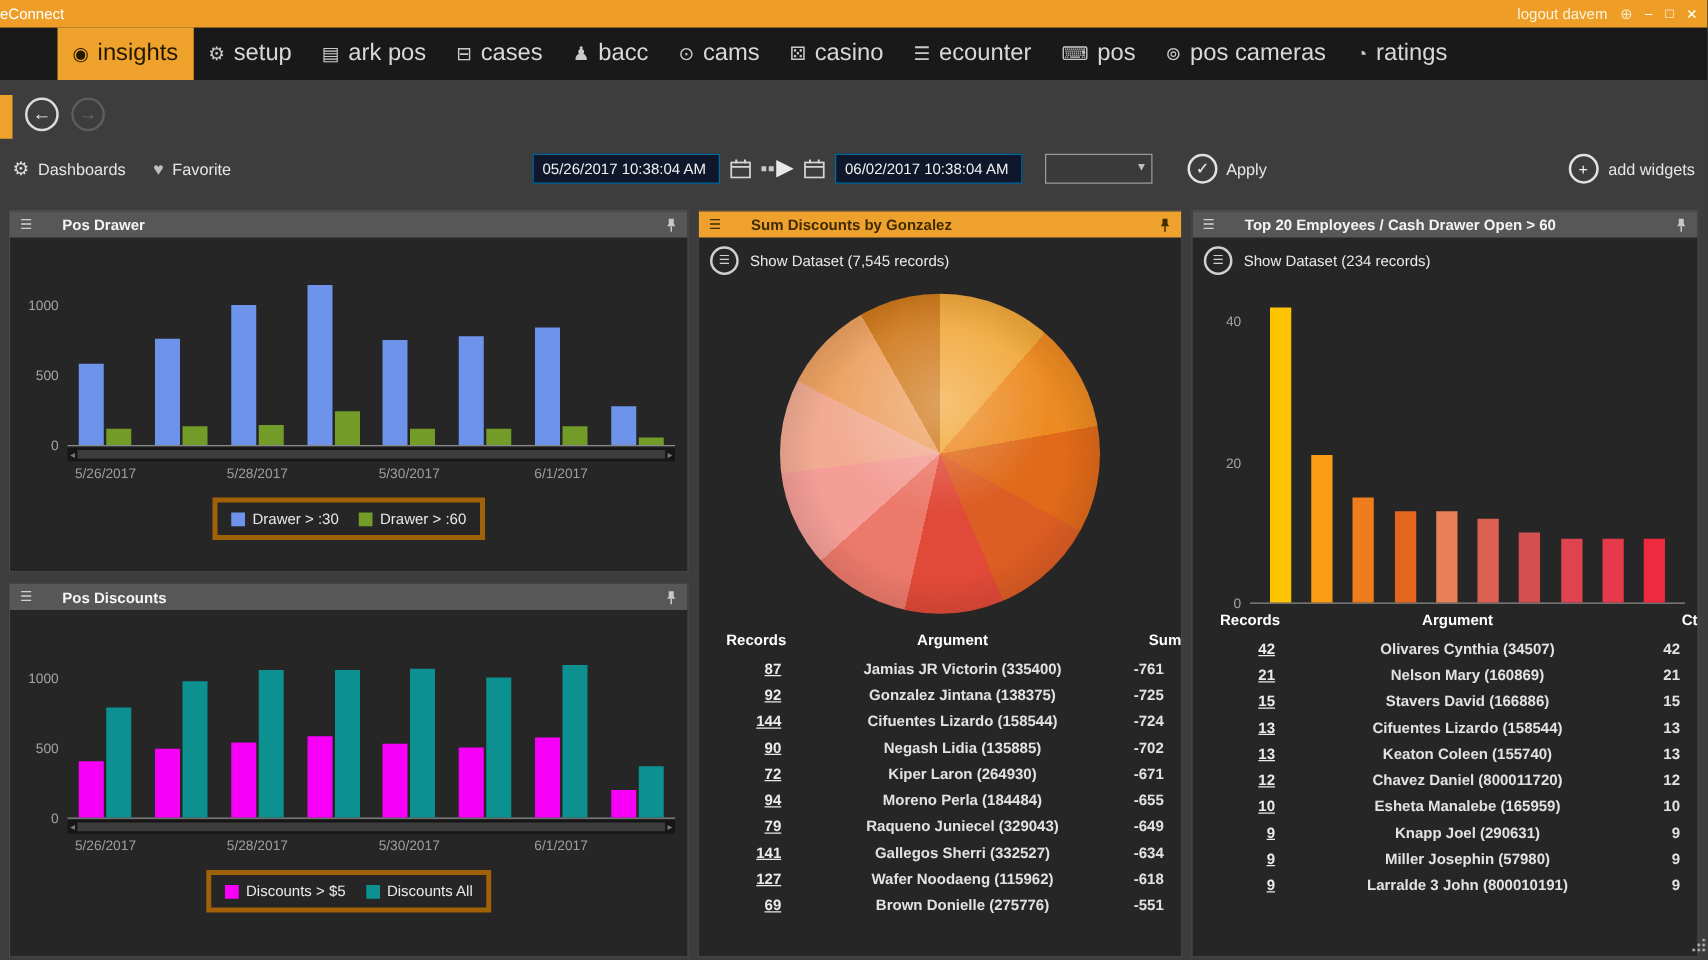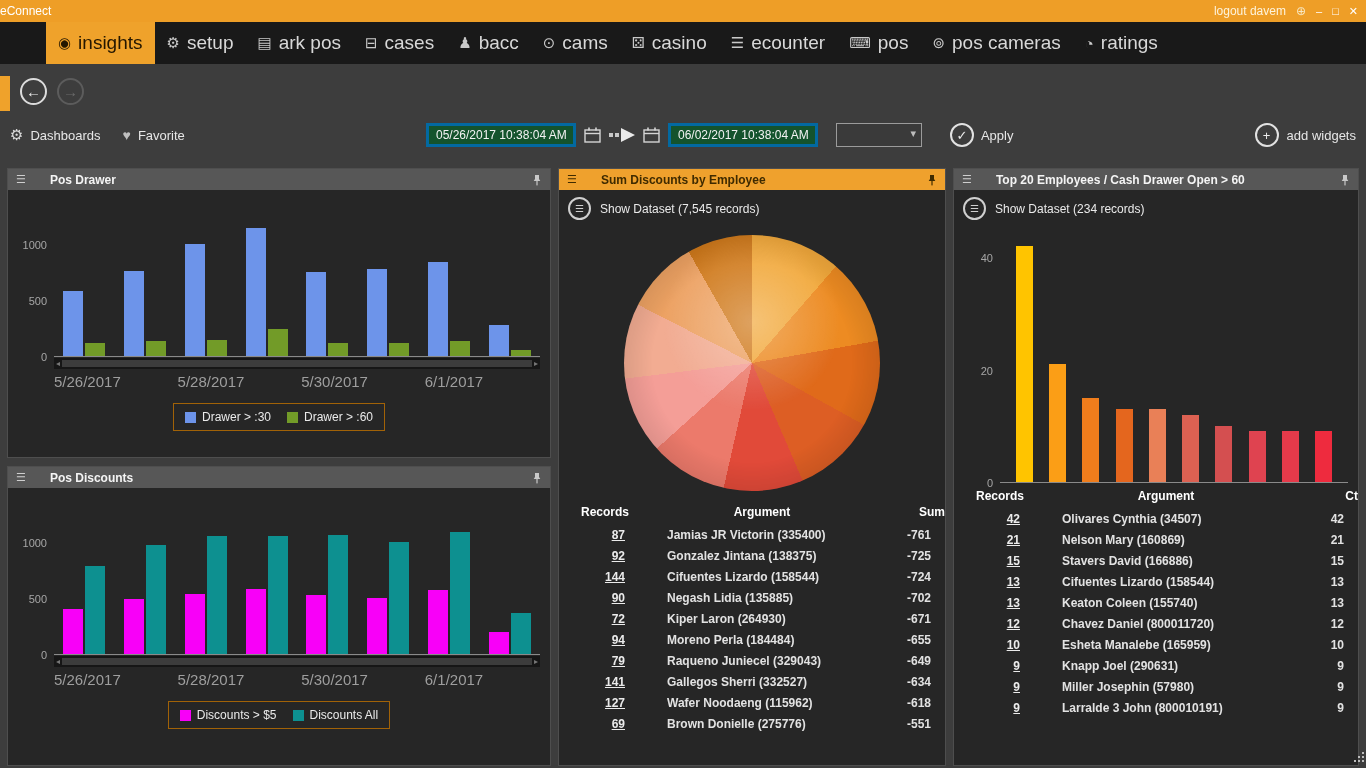--- a/index.html
+++ b/index.html
@@ -29,21 +29,21 @@
   .circle-btn.back { border:2px solid #DCDCDC; color:#EDEDED; }
   .circle-btn.fwd  { border:2px solid #5C5C5C; color:#6A6A6A; }
 
   
   .toolbar { height:38px; display:flex; align-items:center; padding:0 10px; margin-bottom:14px; color:#E6E6E6; }
   .tbl-left { display:flex; align-items:center; gap:22px; }
   .tool-item { display:flex; align-items:center; gap:7px; font-size:13px; }
   .gear-glyph { font-size:15px; color:#DDDDDD; }
   .heart-glyph { font-size:14px; color:#BFBFBF; }
   .tbl-center { margin:0 auto; display:flex; align-items:center; gap:8px; }
-  .date-input { width:150px; height:24px; background:#14532d; border:3px solid #0369a1; color:#F2F2F2;
+  .date-input { width:150px; height:24px; background:#0f172a; border:1px solid #0369a1; color:#F2F2F2;
     font-size:12px; padding:0 7px; font-family:inherit; }
   .cal-ico, .range-arrow { display:flex; align-items:center; }
   .select { width:86px; height:24px; background:#3A3A3A; border:1px solid #9B9B9B; position:relative; margin-left:10px; }
   .select .caret { position:absolute; right:5px; top:3px; color:#BDBDBD; font-size:11px; }
   .apply { margin-left:20px; }
   .check-circle, .plus-circle { width:24px; height:24px; border-radius:50%; border:2px solid #E2E2E2;
     display:flex; align-items:center; justify-content:center; color:#EDEDED; font-size:13px; }
   .tbl-right { display:flex; align-items:center; gap:8px; font-size:13px; }
 
   
@@ -77,39 +77,39 @@
   .short { margin-top:32px; }
   .tall { margin-top:12px; }
   .group { flex:1; display:flex; align-items:flex-end; justify-content:center; gap:2px; }
   .bar { width:20px; }
   .tall .plot { justify-content:space-between; padding:0 16px; }
   .bar.single { width:17px; }
   .scrollbar { height:11px; margin-top:1px; background:#161616; display:flex; align-items:center; }
   .sarr { color:#777777; font-size:8px; padding:0 2px; }
   .thumb { flex:1; height:7px; background:#3C3C3C; }
   .xlabels { display:flex; margin-top:4px; }
-  .xlab { flex:1; text-align:center; font-size:15px; color:#9E9E9E; white-space:nowrap; }
-
-  .legend { margin:13px auto 0; width:max-content; border:1px solid #a16207; padding:6px 11px;
+  .xlab { flex:1; text-align:center; font-size:11px; color:#9E9E9E; white-space:nowrap; }
+
+  .legend { margin:13px auto 0; width:max-content; border:4px solid #a16207; padding:6px 11px;
     display:flex; gap:16px; background:#262626; }
   .leg-item { display:flex; align-items:center; color:#EAEAEA; font-size:12px; }
   .swatch { width:11px; height:11px; display:inline-block; margin-right:6px; }
 
   
   .pie { width:256px; height:256px; border-radius:50%; margin:12px auto 10px; position:relative; }
   .pie::after { content:""; position:absolute; inset:0; border-radius:50%;
     background:radial-gradient(circle at 50% 34%, rgba(255,255,255,.30) 0%, rgba(255,255,255,0) 42%),
                radial-gradient(circle at 50% 50%, rgba(0,0,0,0) 55%, rgba(0,0,0,.25) 100%); }
 
   
   .dtable { width:100%; border-collapse:collapse; margin-top:2px; }
   .dtable th { font-size:12px; color:#FFFFFF; font-weight:bold; padding:4px 0 5px; text-align:center;margin-top:36px; }
   .dtable td { font-size:12px; color:#E2E2E2; height:21px;font-weight:bold; }
   .dtable td:nth-child(1) { text-align:right; padding-right:26px; width:92px; }
-  .dtable td:nth-child(2) { text-align:left; padding-left:16px; }
+  .dtable td:nth-child(2) { text-align:center; padding-left:16px; }
   .dtable td:nth-child(3) { text-align:right; padding-right:14px; width:72px; }
   .dtable th:nth-child(3) { text-align:right; }
   .rec-link { text-decoration:underline; color:#EBEBEB; cursor:pointer; }
 
   
   .grip { position:fixed; right:1px; bottom:1px; color:#B9B9B9; }
 </style>
 </head>
 <body>
 
@@ -405,21 +405,21 @@
               <span>Discounts All</span>
             </span>
           </div>
       </div>
     </div>
 
     <div class="pcol">
       <div class="panel full">
         <div class="phead orange">
           <span class="burger">☰</span>
-          <span class="ptitle">Sum Discounts by Employee</span>
+          <span class="ptitle">Sum Discounts by Gonzalez</span>
           <span class="pin">
             <svg width="10" height="12" viewBox="0 0 10 12">
                 <path d="M3 1h4v4l1.3 2H1.7L3 5z" fill="currentColor"></path>
                 <rect x="4.4" y="7" width="1.2" height="4.4" fill="currentColor"></rect>
               </svg>
           </span>
         </div>
         <div class="dataset">
           <span class="ds-icon">
               <span>☰</span>

